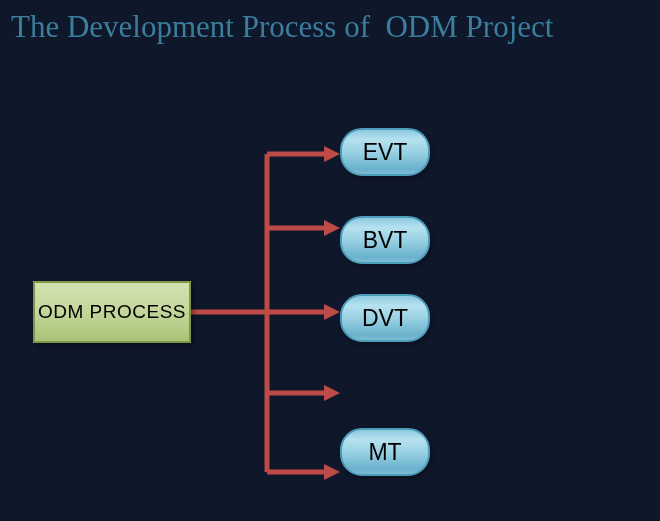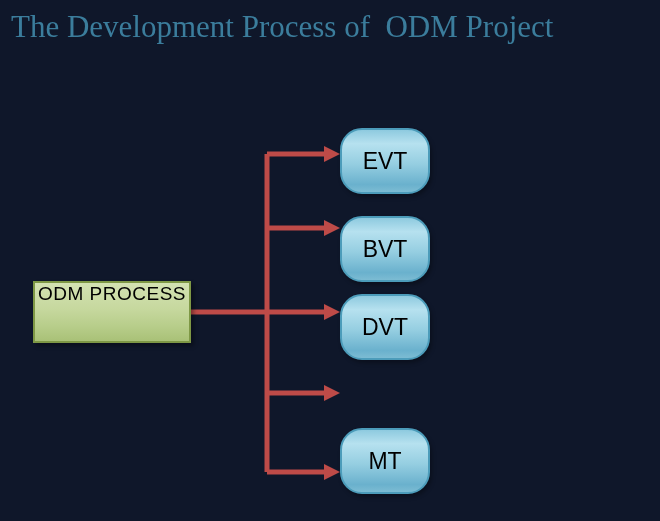--- a/index.html
+++ b/index.html
@@ -51,32 +51,33 @@
     position: absolute;
     left: 33px;
     top: 281px;
     width: 158px;
     height: 62px;
     box-sizing: border-box;
     border: 2px solid var(--green-border);
     background: linear-gradient(180deg, #d3e2b2 0%, #c6d89e 45%, #b7cd8a 75%, #a9c177 100%);
     box-shadow: 3px 3px 4px rgba(0,0,0,0.35);
     display: flex;
+    align-items: center;
     justify-content: center;
   }
   .source-box .label {
     font-size: 19px;
     color: #000000;
     letter-spacing: 0.5px;
   }
   .stage-box {
     position: absolute;
     left: 340px;
     width: 90px;
-    height: 66px;
+    height: 48px;
     box-sizing: border-box;
     border: 2px solid var(--blue-border);
     border-radius: 22px;
     background: linear-gradient(180deg, #8ecadf 0%, #b6e1ef 22%, #95cee1 55%, #6ab1cd 88%, #7cbcd3 100%);
     box-shadow: 2px 3px 4px rgba(0,0,0,0.30);
     display: flex;
     align-items: center;
     justify-content: center;
   }
   .stage-box .label {

